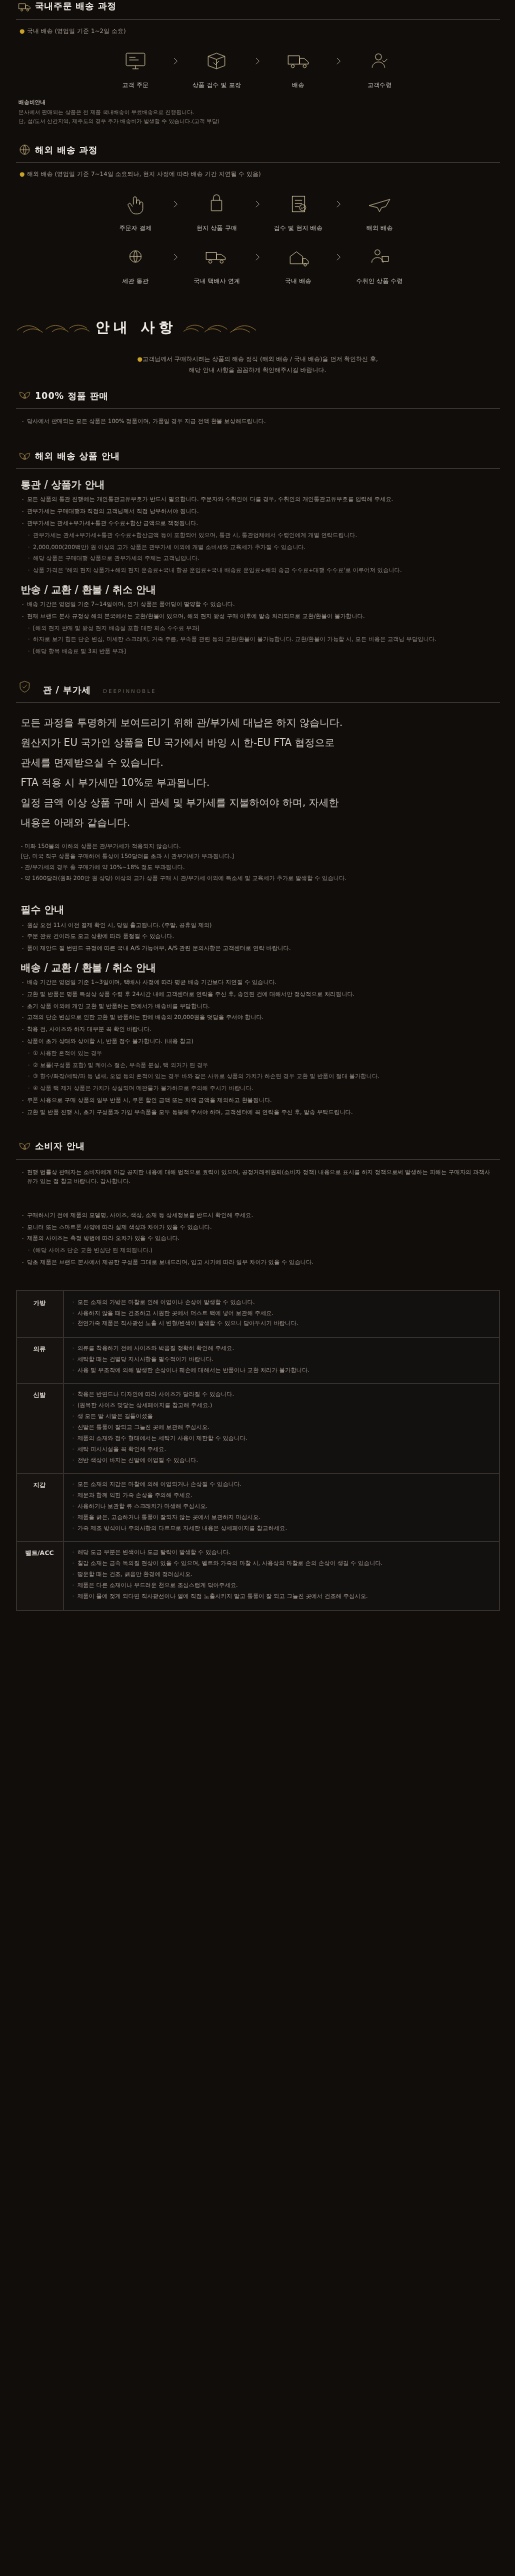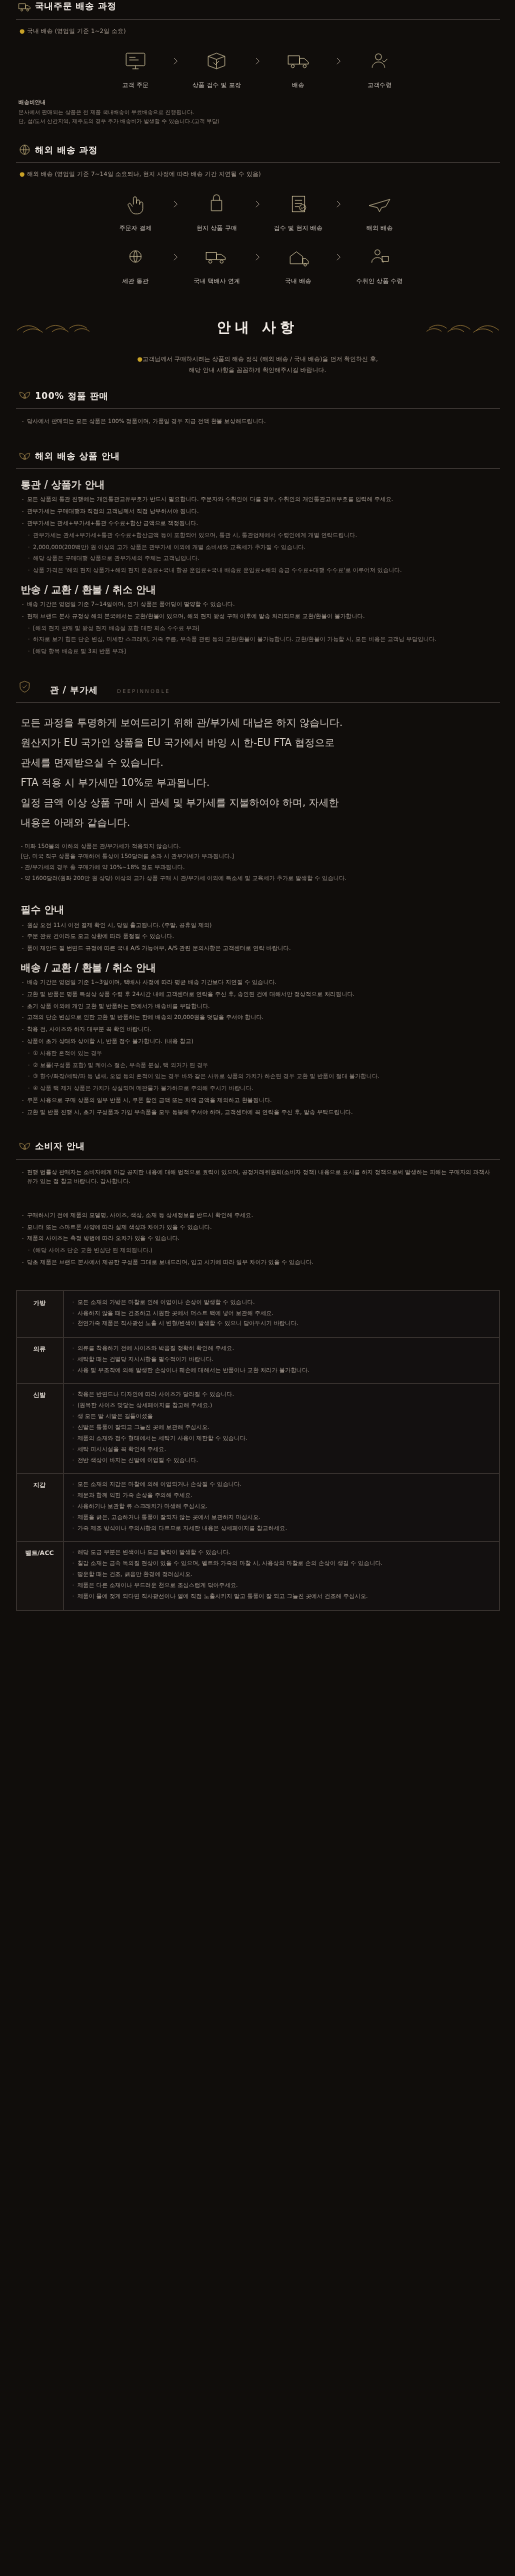--- a/index.html
+++ b/index.html
@@ -41,21 +41,21 @@
   .arrow { width: 13.4px; height: 30px; display: flex; align-items: center; justify-content: center; flex: 0 0 13.4px; }
   .arrow svg { width: 5.7px; height: 8.2px; }
 
   
   .note { font-size: 5.4px; color: #8d8279; line-height: 1.65; padding: 5.2px 3.1px 0 3.1px; }
   .note b { color: #b9afa5; font-weight: bold; display: block; margin-bottom: 1.5px; font-size: 5.4px; }
 
   
   .banner {
     margin: 9.3px 15.5px 15.5px 15.5px; padding: 13.4px 0 11.3px 0;
-    display: flex; align-items: center; justify-content: space-between; gap: 12px;
+    display: flex; align-items: center; justify-content: flex-start; gap: 3px;
   }
   .banner .wing { width: 77px; height: 17.5px; opacity: .95; }
   .banner .wing svg { width: 100%; height: 100%; }
   .banner .btxt { font-size: 14px; font-weight: bold; color: #f2ece6; letter-spacing: 4.1px; }
   .banner-sub {
     text-align: center; font-size: 6px; color: #a99d92; line-height: 1.8;
     margin: -9.3px 15.5px 13.4px 15.5px;
   }
   .banner-sub .dot { color: #c9a227; }
 
@@ -68,21 +68,21 @@
     position: relative; padding-left: 6.2px; margin-bottom: 2.1px;
     font-size: 5.7px; line-height: 1.7; color: #a79c92;
   }
   ul.li li:before {
     content: "-"; position: absolute; left: 1px; top: 0; color: #7d736b;
   }
   ul.li li.sub { padding-left: 12.4px; color: #938880; }
   ul.li li.sub:before { content: "·"; left: 7.2px; }
 
   
-  .tax-hd { display: flex; align-items: baseline; gap: 19px; }
+  .tax-hd { display: flex; align-items: baseline; gap: 12px; }
   .tax-hd .brand { font-size: 5.2px; letter-spacing: 1.5px; color: #6d645d; }
   .tax-body { padding: 3.1px 5.2px 0 5.2px; }
   .tax-big {
     font-size: 10px; line-height: 2.0; color: #cfc7bf; margin-bottom: 7.2px;
   }
   .tax-small { font-size: 5.7px; line-height: 1.9; color: #9b9189; }
 
   
   .tbl { width: 100%; border-collapse: collapse; margin-top: 3.1px; }
   .tbl td { border: 0.5px solid #37312e; vertical-align: top; }

